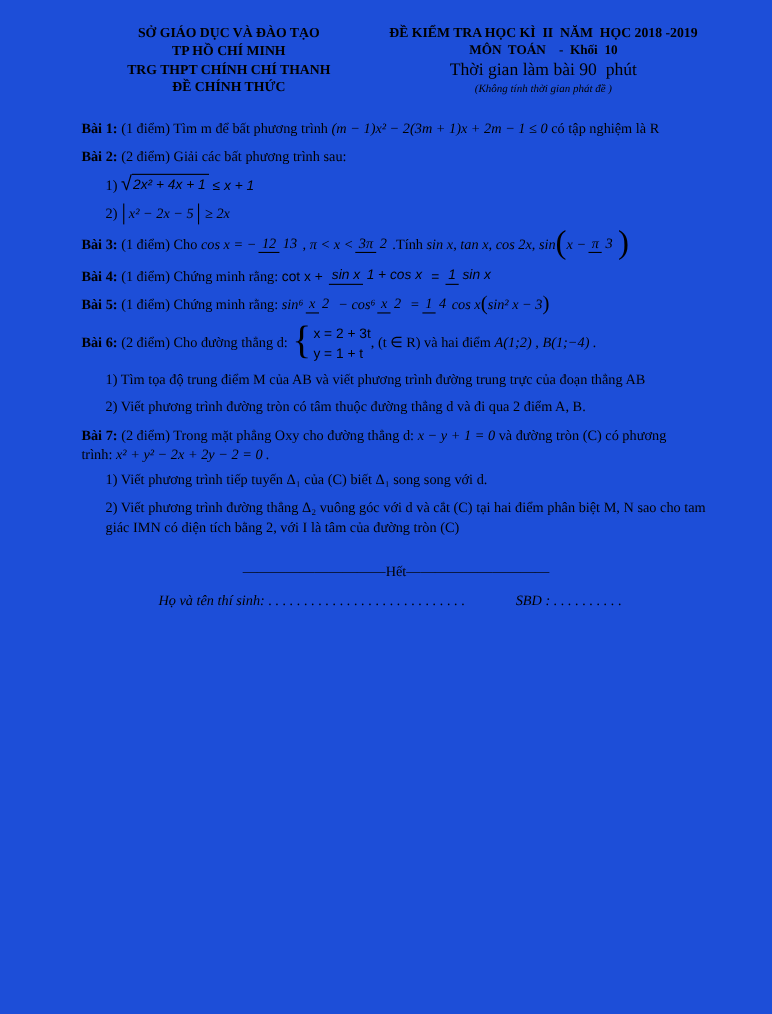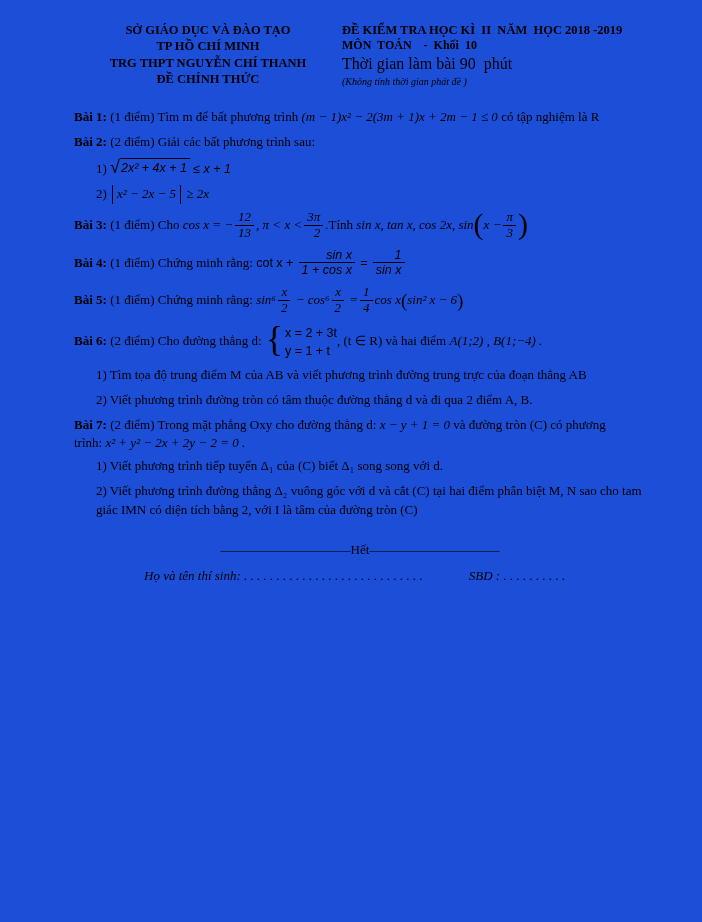--- a/index.html
+++ b/index.html
@@ -8,38 +8,38 @@
     width:702px; height:922px; overflow:hidden;
     font-family:"Liberation Serif", serif;
     font-size:13px; color:#000;
   }
   .page { width:702px; height:922px; padding:22px 56px 0 74px; background:#1d4ed8; }
 
   
   .header { display:flex; }
   .header-left { width:268px; text-align:center; font-weight:bold; font-size:12.5px; line-height:1.3; }
   .header-left div { white-space:pre; }
-  .header-right { flex:1; line-height:1.3; }
+  .header-right { flex:1; text-align:center; line-height:1.3; }
   .header-right div { white-space:pre; }
   .hr1 { font-weight:bold; font-size:12.5px; }
   .hr2 { font-weight:bold; font-size:12px; }
   .hr3 { font-size:16px; }
   .hr4 { font-size:10px; font-style:italic; }
 
   
   .content { margin-top:20px; }
   p { margin:0; }
   .prob { margin-top:7px; line-height:1.45; }
   .item { margin-top:6px; padding-left:22px; line-height:1.45; }
   .lbl { font-weight:bold; }
   .m  { font-style:italic; }
   .fsans { font-family:"Liberation Sans", sans-serif; font-size:12.5px; }
   .msans { font-family:"Liberation Sans", sans-serif; font-style:italic; font-size:12.5px; }
 
-  .frac { display:inline-flex; flex-direction:column; vertical-align:middle; text-align:right; line-height:1.15; margin:0 2px; position:relative; top:-1px;font-style:italic; }
+  .frac { display:inline-flex; flex-direction:row; vertical-align:middle; text-align:right; line-height:1.15; margin:0 2px; position:relative; top:-1px;font-style:italic; }
   .fn { border-bottom:1px solid #000; padding:0 3px; }
   .fd { padding:0 3px; }
 
   .sqrt { display:inline-flex; align-items:flex-start; }
   .sqrt-sign { font-size:18px; line-height:1.05; font-style:normal; }
   .sqrt-body { border-top:1px solid #000; padding:0 3px 0 1px; }
 
   .abs { border-left:1px solid #000; border-right:1px solid #000; padding:0 4px; margin:0 2px; display:inline-block;text-align:center; }
 
   .bp { display:inline-block; vertical-align:middle; font-style:normal; font-weight:normal; }
@@ -57,21 +57,21 @@
 </style>
 </head>
 <body>
 
 <div class="page">
 
   <div class="header">
     <div class="header-left">
       <div>SỞ GIÁO DỤC VÀ ĐÀO TẠO</div>
       <div>TP HỒ CHÍ MINH</div>
-      <div>TRG THPT NGUYỄN CHÍ THANH</div>
+      <div>TRG THPT CHÍNH CHÍ THANH</div>
       <div>ĐỀ CHÍNH THỨC</div>
     </div>
     <div class="header-right">
       <div class="hr1">ĐỀ KIỂM TRA HỌC KÌ  II  NĂM  HỌC 2018 -2019</div>
       <div class="hr2">MÔN  TOÁN    -  Khối  10</div>
       <div class="hr3">Thời gian làm bài 90  phút</div>
       <div class="hr4">(Không tính thời gian phát đề )</div>
     </div>
   </div>
 
@@ -141,21 +141,21 @@
           <span class="fn">x</span>
           <span class="fd">2</span>
         </span>
       <span class="m">− cos⁶</span><span class="frac m">
           <span class="fn">x</span>
           <span class="fd">2</span>
         </span>
       <span class="m">=</span><span class="frac m">
           <span class="fn">1</span>
           <span class="fd">4</span>
-        </span><span class="m">cos x</span><span class="bp bp-md">(</span><span class="m">sin² x − 6</span><span class="bp bp-md">)</span>
+        </span><span class="m">cos x</span><span class="bp bp-md">(</span><span class="m">sin² x − 3</span><span class="bp bp-md">)</span>
     </p>
 
     <p class="prob">
       <span class="lbl">Bài 6:</span>
       <span>(2 điểm)  Cho đường thẳng d:</span><span class="brace">{</span><span class="sys">
           <span>x = 2 + 3t</span>
           <span>y = 1 + t</span>
         </span><span>, (t ∈ R) và hai điểm</span>
       <span class="m">A(1;2) ,  B(1;−4) .</span>
     </p>

